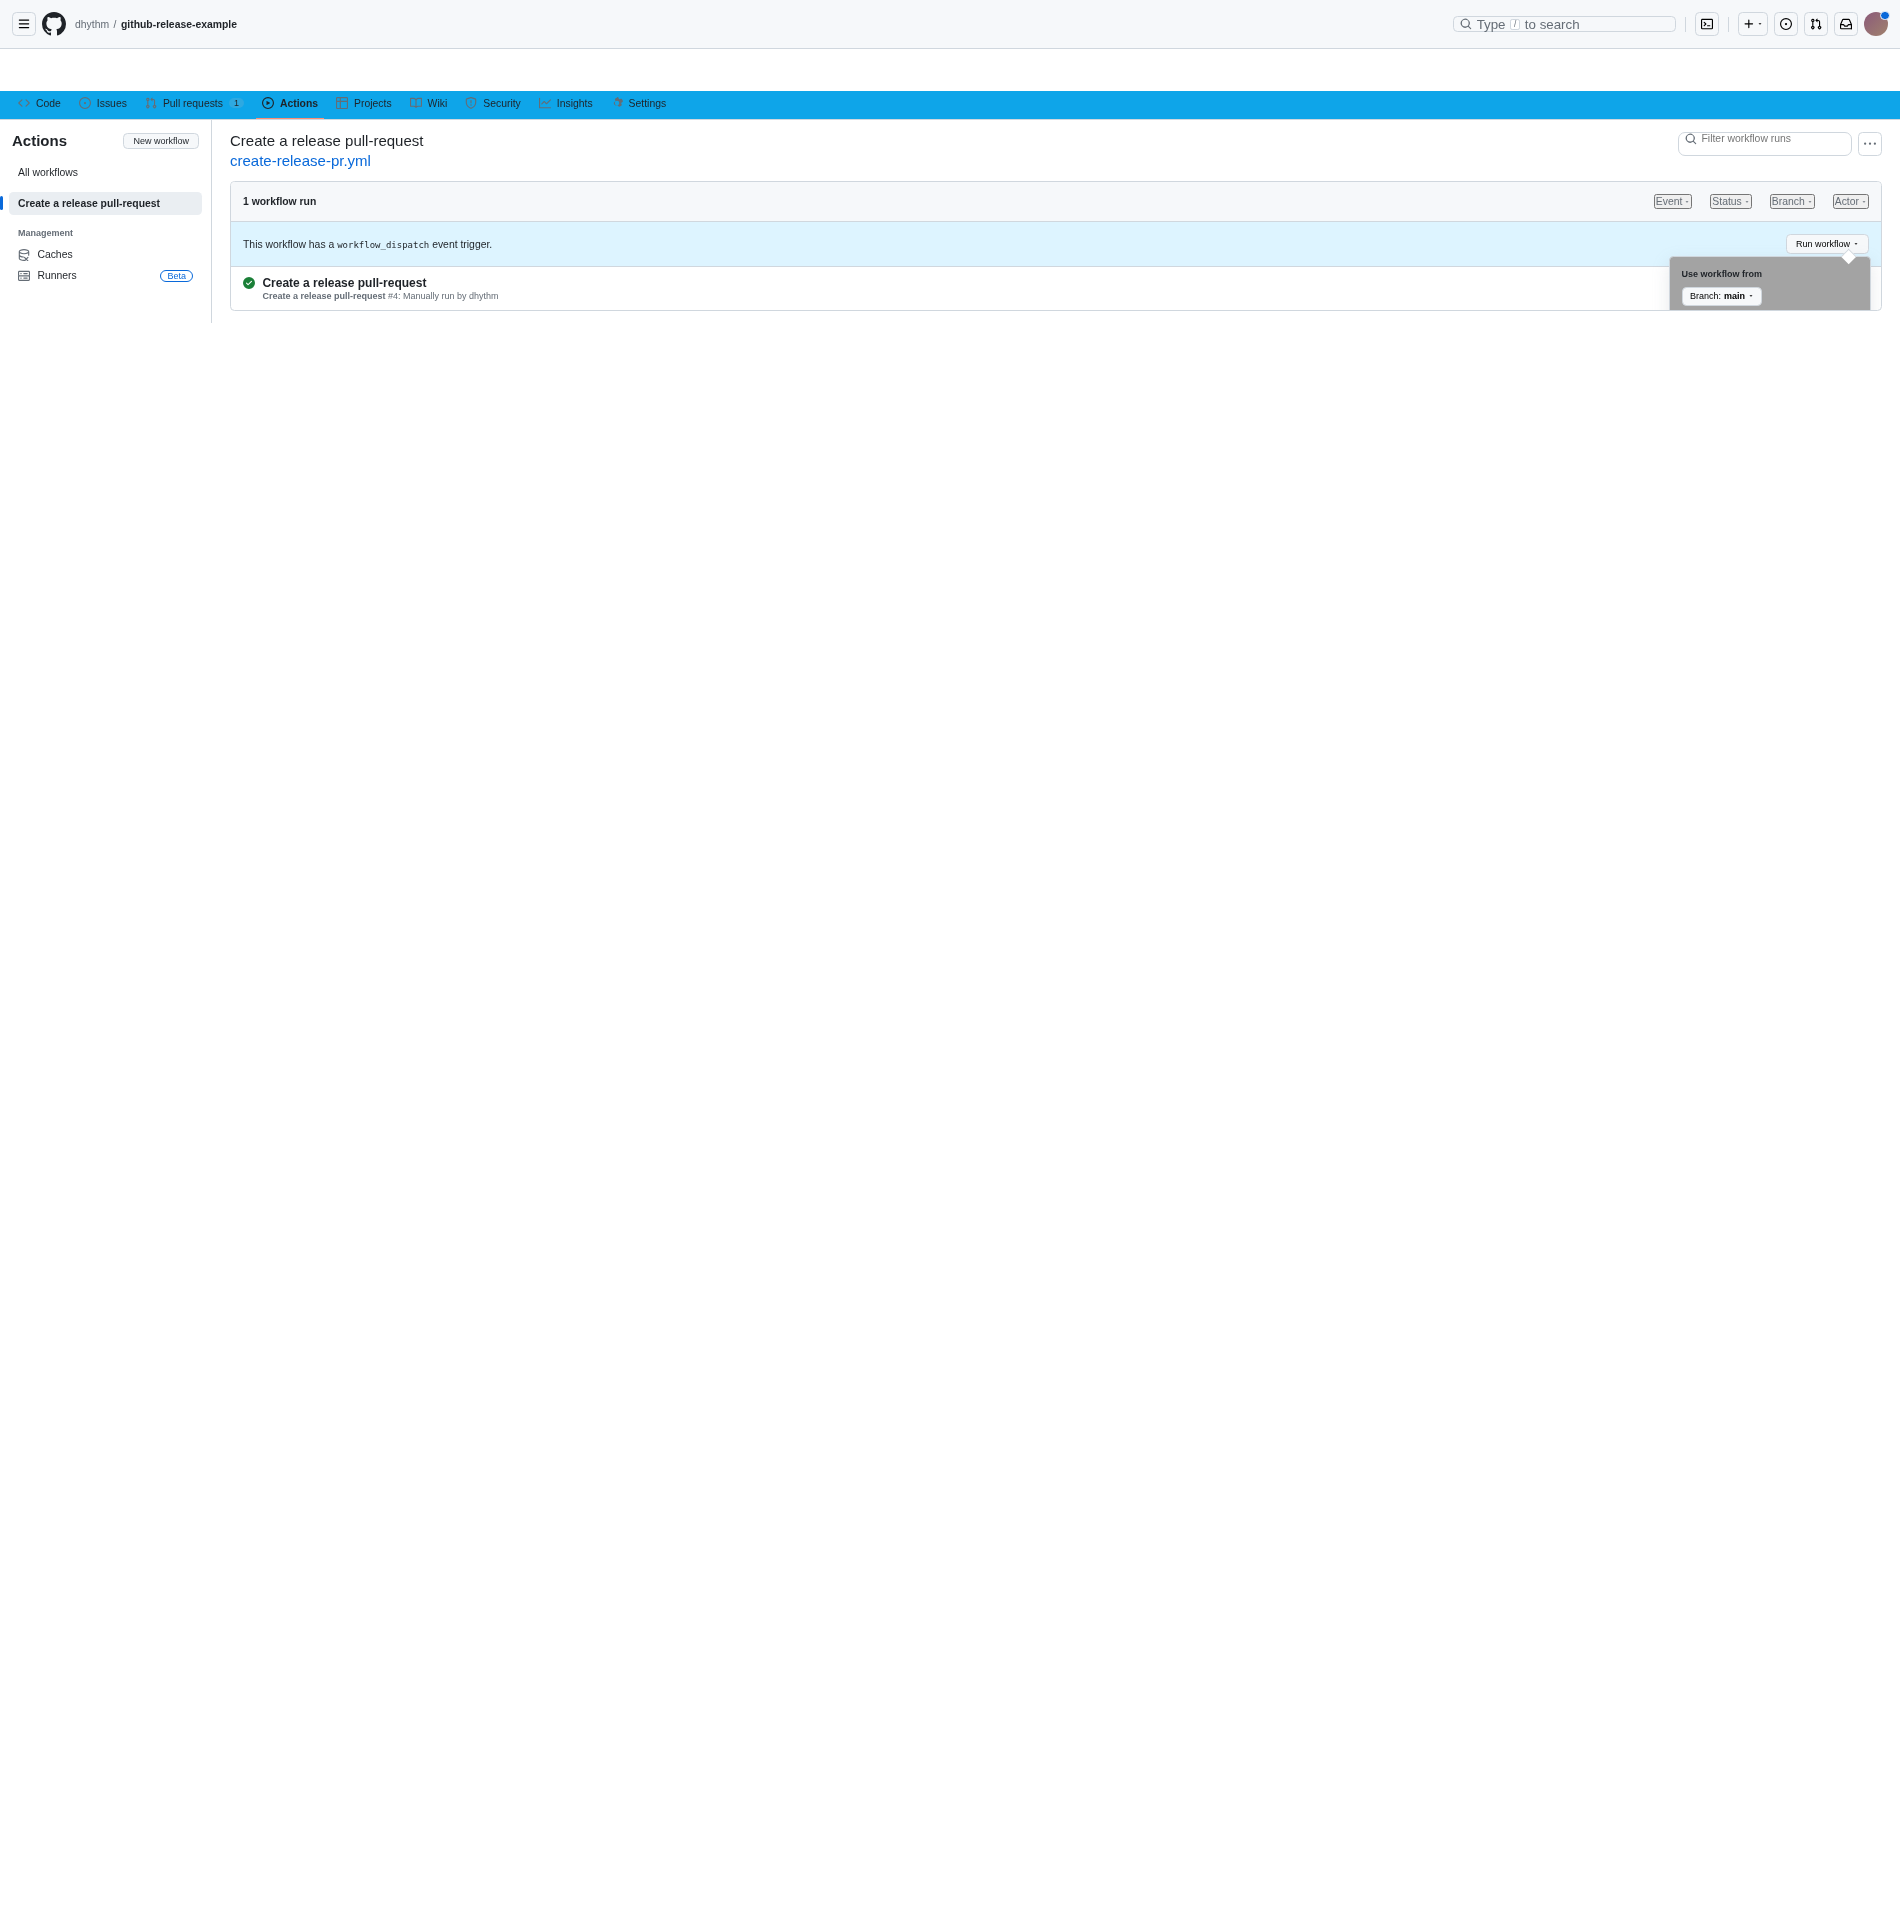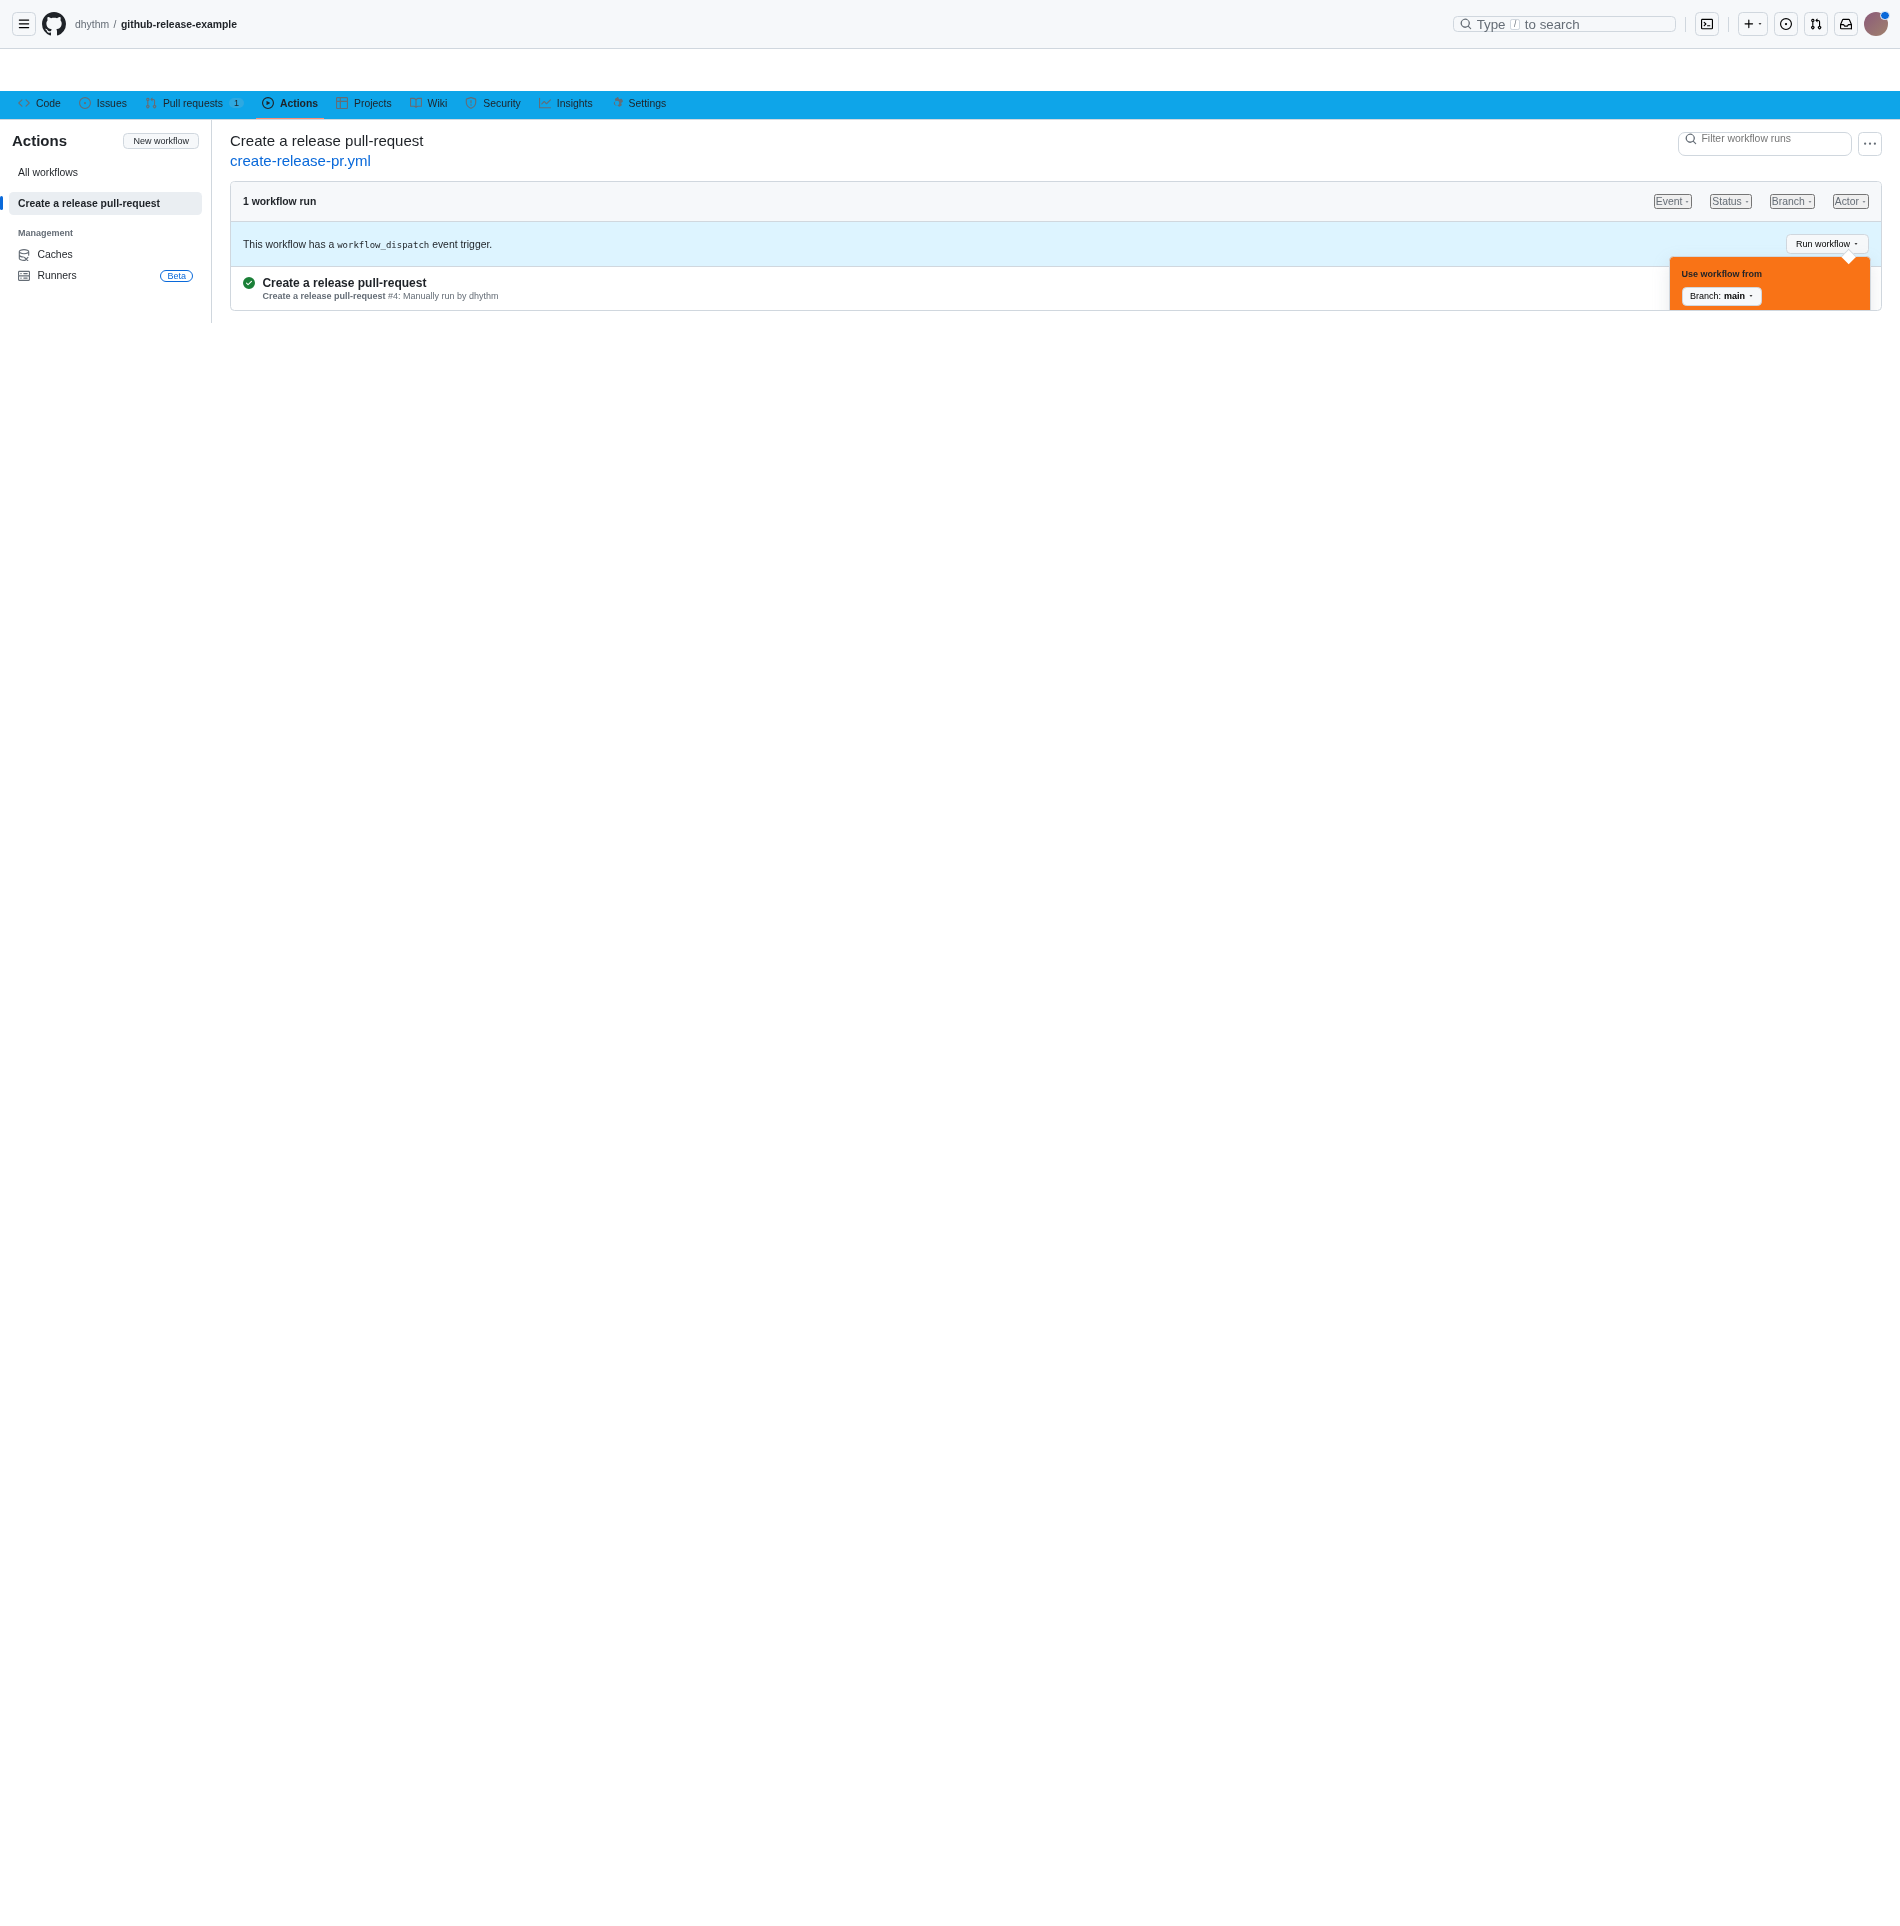--- a/index.html
+++ b/index.html
@@ -62,21 +62,21 @@
 .code-inline { font-family: ui-monospace, SFMono-Regular, Menlo, monospace; font-size:9px; }
 .run-wf-btn { background:#f6f8fa; border:0.7px solid #d0d7de; border-radius:4.5px; padding:3.7px 9px; font-size:9px; cursor:pointer; display:flex; align-items:center; gap:3px; font-weight:500; }
 
 .run-row { padding: 9px 12px; display:flex; align-items:flex-start; gap:7.4px; }
 .status-icon { color:#1a7f37; width:12px; height:12px; flex-shrink:0; margin-top:1.5px; }
 .run-title { font-weight:600; font-size:12px; }
 .run-subtitle { font-size:9px; color:#656d76; margin-top:1.5px; }
 .run-subtitle .wf-name { font-weight:600; color:#656d76; }
 
 
-.popover { position:absolute; top:34px; right:10.4px; width:202px; background:#f97316; border:0.7px solid #d0d7de; border-radius:4.5px; box-shadow:0 6px 18px rgba(140,149,159,0.2); padding:12px; z-index:10; }
+.popover { position:absolute; top:34px; right:10.4px; width:202px; background:#a3a3a3; border:0.7px solid #d0d7de; border-radius:4.5px; box-shadow:0 6px 18px rgba(140,149,159,0.2); padding:12px; z-index:10; }
 .popover::before { content:''; position:absolute; top:-6px; right:15px; width:10.4px; height:10.4px; background:#fff; border-left:0.7px solid #d0d7de; border-top:0.7px solid #d0d7de; transform:rotate(45deg); }
 .popover-label { font-size:9px; font-weight:600; margin-bottom:7.4px; }
 .branch-select { border:0.7px solid #d0d7de; border-radius:4.5px; background:#f6f8fa; padding:3.7px 7.4px; font-size:9px; display:inline-flex; align-items:center; gap:3px; cursor:pointer; margin-bottom:10.4px; }
 .branch-select .main { font-weight:600; }
 
 svg { fill: currentColor; }
 .icon-16 { width:12px; height:12px; }
 .muted { color:#656d76; }
 </style>
 </head>

